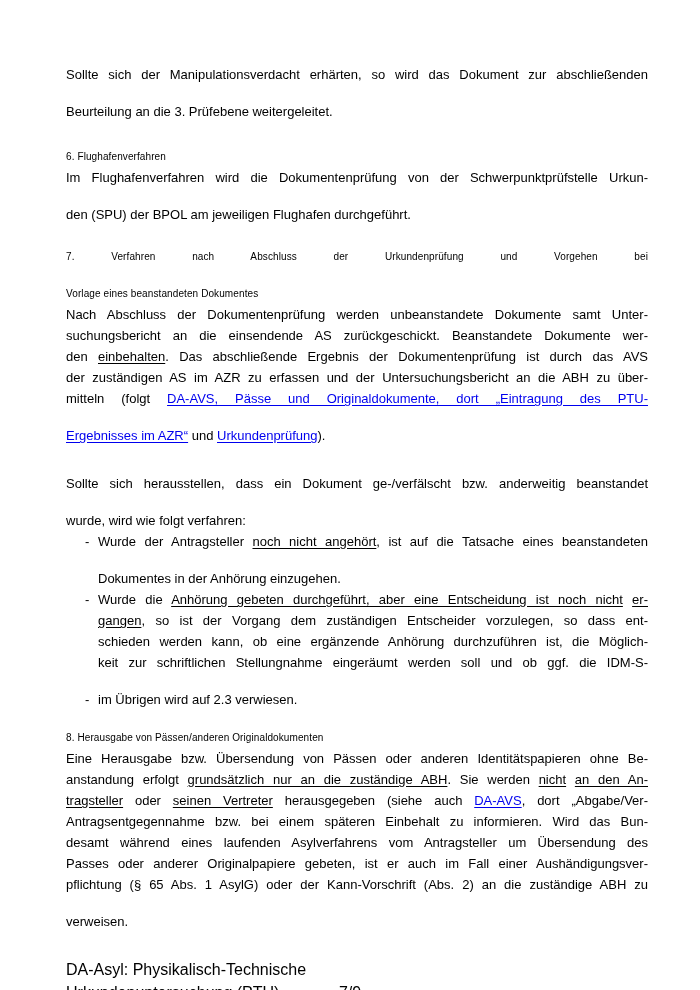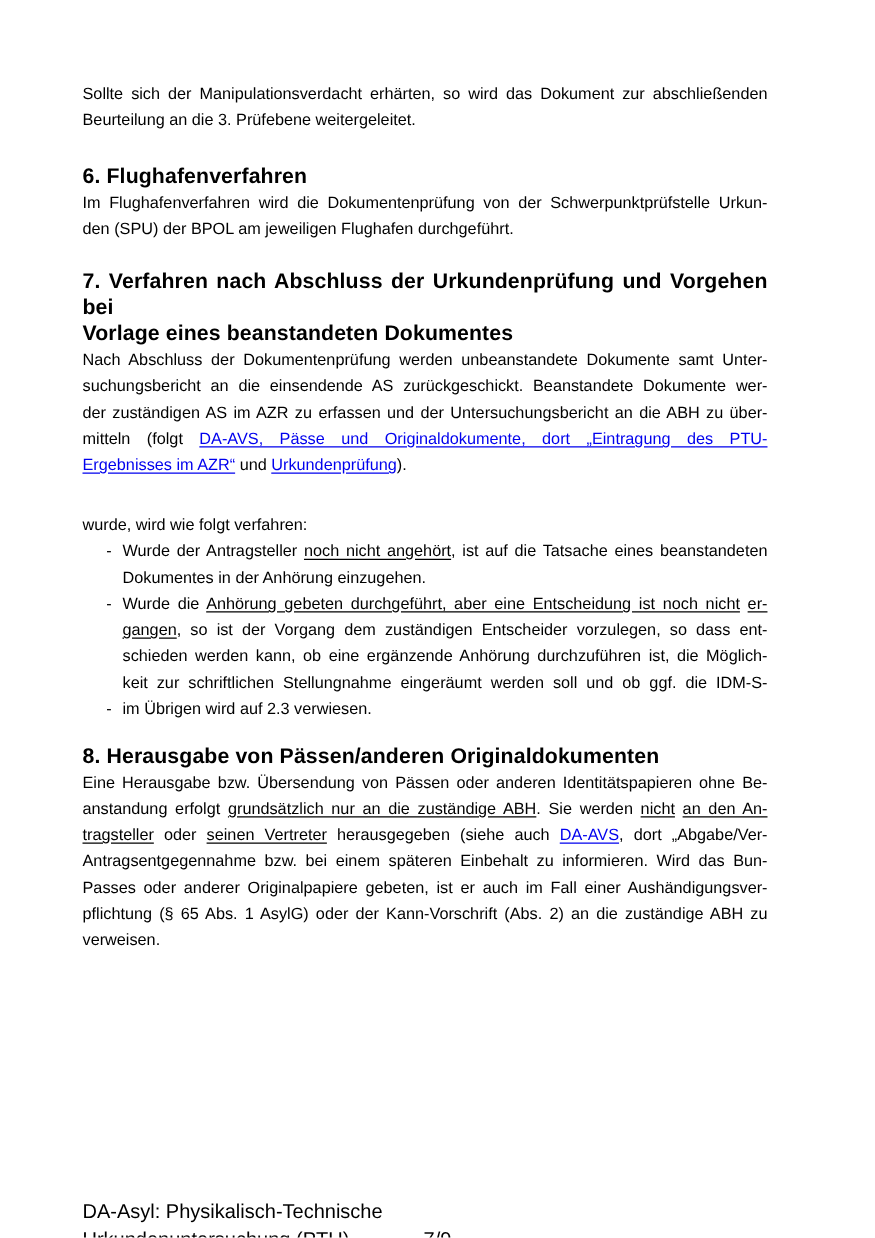--- a/index.html
+++ b/index.html
@@ -11,37 +11,38 @@
     width: 700px;
     height: 990px;
     position: relative;
     overflow: hidden;
     font-family: "Liberation Sans", sans-serif;
     color: #000000;
   }
   .page {
     position: absolute;
     inset: 0;
-    padding: 64px 86px 0 66px;
+    padding: 64px 52px 0 66px;
     box-sizing: border-box;
   }
   
   .ln {
     font-size: 13px;
     line-height: 21px;
     text-align: justify;
     text-align-last: justify;
     white-space: normal;
   }
   .ln.last {
     text-align-last: left;
+    margin-top: 16px;
   }
   .h .ln {
-    font-size: 17px;
-    font-weight: bold;
+    font-size: 10px;
+    font-weight: normal;
     letter-spacing: 0.1px;
   }
   .u {
     text-decoration: underline;
     text-underline-offset: 2px;
   }
   .lnk {
     color: var(--link-color, #0000EE);
     text-decoration: underline;
     text-underline-offset: 2px;
@@ -94,25 +95,27 @@
         <div class="ln"><span>Im Flughafenverfahren wird die Dokumentenprüfung von der Schwerpunktprüfstelle Urkun-</span></div>
         <div class="ln last"><span>den (SPU) der BPOL am jeweiligen Flughafen durchgeführt.</span></div>
       </div>
       <div class="h" style="margin-top: 21px;">
         <div class="ln"><span>7. Verfahren nach Abschluss der Urkundenprüfung und Vorgehen bei</span></div>
         <div class="ln last"><span>Vorlage eines beanstandeten Dokumentes</span></div>
       </div>
       <div class="p">
         <div class="ln"><span>Nach Abschluss der Dokumentenprüfung werden unbeanstandete Dokumente samt Unter-</span></div>
         <div class="ln"><span>suchungsbericht an die einsendende AS zurückgeschickt. Beanstandete Dokumente wer-</span></div>
+        <div class="ln"><span>den </span><span class="u">einbehalten</span><span>. Das abschließende Ergebnis der Dokumentenprüfung ist durch das AVS</span></div>
         <div class="ln"><span>der zuständigen AS im AZR zu erfassen und der Untersuchungsbericht an die ABH zu über-</span></div>
         <div class="ln"><span>mitteln (folgt </span><a class="lnk">DA-AVS, Pässe und Originaldokumente, dort „Eintragung des PTU-</a></div>
         <div class="ln last"><a class="lnk">Ergebnisses im AZR“</a><span> und </span><a class="lnk">Urkundenprüfung</a><span>).</span></div>
       </div>
       <div class="p" style="margin-top: 27px;">
+        <div class="ln"><span>Sollte sich herausstellen, dass ein Dokument ge-/verfälscht bzw. anderweitig beanstandet</span></div>
         <div class="ln last"><span>wurde, wird wie folgt verfahren:</span></div>
       </div>
       <div class="list">
         <div class="li">
           <span class="marker">-</span>
           <div class="li-body">
             <div class="ln"><span>Wurde der Antragsteller </span><span class="u">noch nicht angehört</span><span>, ist auf die Tatsache eines beanstandeten</span></div>
             <div class="ln last"><span>Dokumentes in der Anhörung einzugehen.</span></div>
           </div>
         </div>
@@ -133,20 +136,21 @@
         </div>
       </div>
       <div class="h" style="margin-top: 17px;">
         <div class="ln last"><span>8. Herausgabe von Pässen/anderen Originaldokumenten</span></div>
       </div>
       <div class="p">
         <div class="ln"><span>Eine Herausgabe bzw. Übersendung von Pässen oder anderen Identitätspapieren ohne Be-</span></div>
         <div class="ln"><span>anstandung erfolgt </span><span class="u">grundsätzlich nur an die zuständige ABH</span><span>. Sie werden </span><span class="u">nicht</span><span> </span><span class="u">an den An-</span></div>
         <div class="ln"><span class="u">tragsteller</span><span> oder </span><span class="u">seinen Vertreter</span><span> herausgegeben (siehe auch </span><a class="lnk">DA-AVS</a><span>, dort „Abgabe/Ver-</span></div>
         <div class="ln"><span>Antragsentgegennahme bzw. bei einem späteren Einbehalt zu informieren. Wird das Bun-</span></div>
+        <div class="ln"><span>desamt während eines laufenden Asylverfahrens vom Antragsteller um Übersendung des</span></div>
         <div class="ln"><span>Passes oder anderer Originalpapiere gebeten, ist er auch im Fall einer Aushändigungsver-</span></div>
         <div class="ln"><span>pflichtung (§ 65 Abs. 1 AsylG) oder der Kann-Vorschrift (Abs. 2) an die zuständige ABH zu</span></div>
         <div class="ln last"><span>verweisen.</span></div>
       </div>
     </div>
 </div>
 
 <div class="footer">
   <div class="footer-row1">DA-Asyl: Physikalisch-Technische</div>
   <div class="footer-row2">

